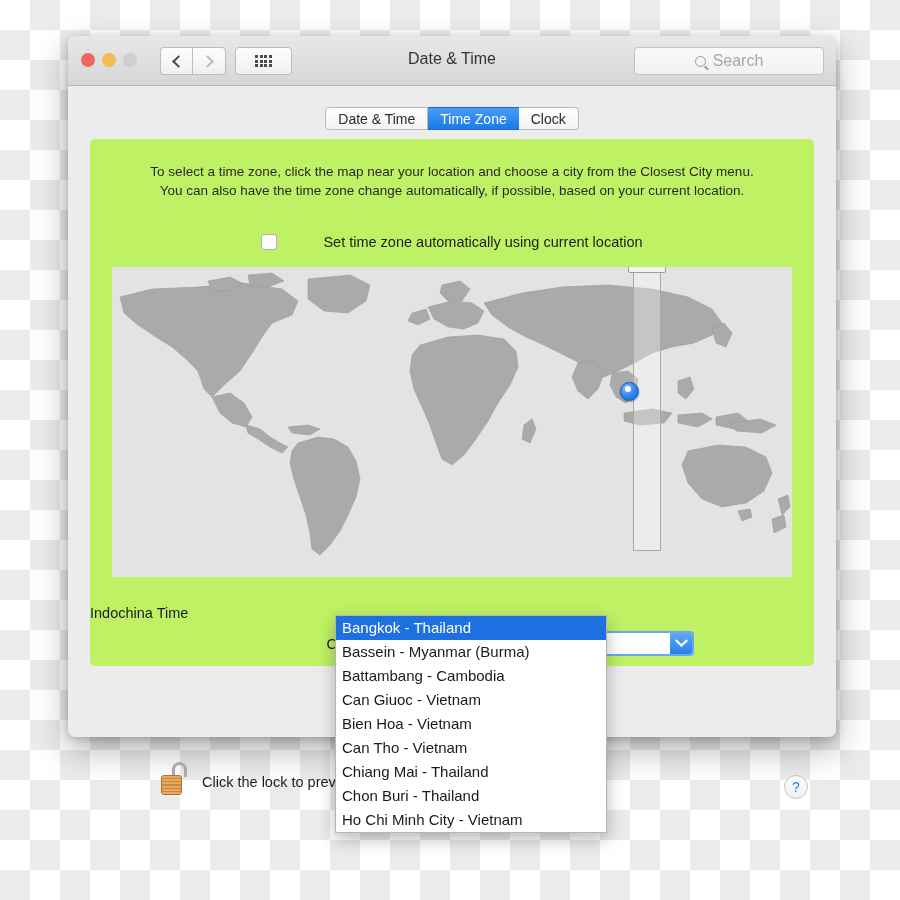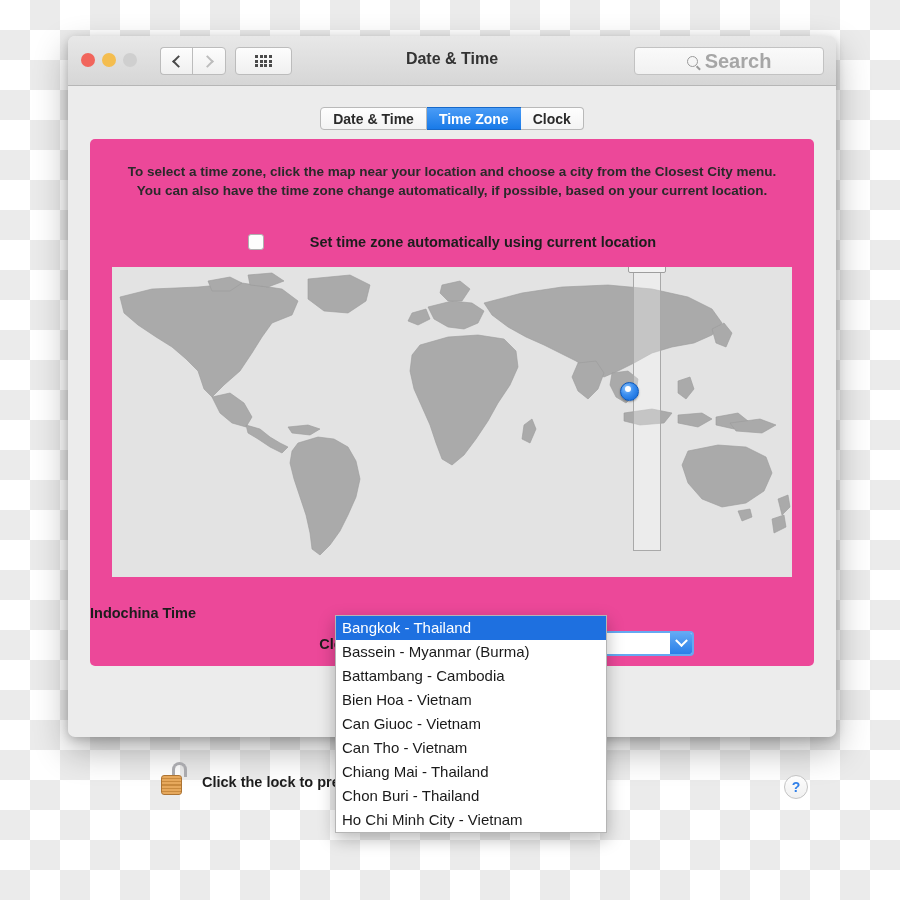--- a/index.html
+++ b/index.html
@@ -28,21 +28,20 @@
   #window {
     position: absolute;
     left: 68px;
     top: 36px;
     width: 768px;
     height: 700px;
     border-radius: 7px;
     background: #ececec;
     box-shadow: 0 14px 34px rgba(0,0,0,0.30), 0 3px 10px rgba(0,0,0,0.20);
     overflow: visible;
-    font-weight: bold;
   }
 
   #titlebar {
     position: relative;
     height: 49px;
     border-radius: 7px 7px 0 0;
     background: linear-gradient(to bottom, #e8e8e8 0%, #d6d6d6 100%);
     border-bottom: 1px solid #b6b6b6;
   }
 
@@ -122,21 +121,21 @@
     border: 1.6px solid #9a9a9a;
     border-radius: 50%;
     position: relative;
     margin-right: 7px;
   }
   .mag::after {
     content:""; position:absolute; right:-4px; bottom:-3px;
     width:5px; height:1.6px; background:#9a9a9a;
     transform: rotate(45deg);
   }
-  #search-ph { font-size: 20px; color: #a6a6a6; }
+  #search-ph { font-size: 16px; color: #a6a6a6; }
 
   
   #winbody { position: relative; height: 651px; background: #ececec; border-radius: 0 0 7px 7px; }
 
   
   #tabbar {
     position: absolute;
     left: 0; right: 0; top: 21px;
     display: flex;
     justify-content: center;
@@ -160,21 +159,21 @@
     border-color: #1668c9;
   }
 
   
   #panel {
     position: absolute;
     left: 22px;
     top: 53px;
     width: 724px;
     height: 527px;
-    background: #ec4899;
+    background: #bef264;
     border-radius: 5px;
   }
 
   #instructions {
     position: absolute;
     left: 0; right: 0; top: 23px;
     text-align: center;
     font-size: 13.5px;
     color: #2a2a2a;
     line-height: 19px;
@@ -521,21 +520,21 @@
 
       <div id="helpbtn">?</div>
 
     </div>
   </div>
 
   <div id="dropdown">
     <div class="dd-item sel">Bangkok - Thailand</div>
     <div class="dd-item">Bassein - Myanmar (Burma)</div>
     <div class="dd-item">Battambang - Cambodia</div>
+    <div class="dd-item">Can Giuoc - Vietnam</div>
     <div class="dd-item">Bien Hoa - Vietnam</div>
-    <div class="dd-item">Can Giuoc - Vietnam</div>
     <div class="dd-item">Can Tho - Vietnam</div>
     <div class="dd-item">Chiang Mai - Thailand</div>
     <div class="dd-item">Chon Buri - Thailand</div>
     <div class="dd-item">Ho Chi Minh City - Vietnam</div>
   </div>
 
 </div>
 
 </body></html>

